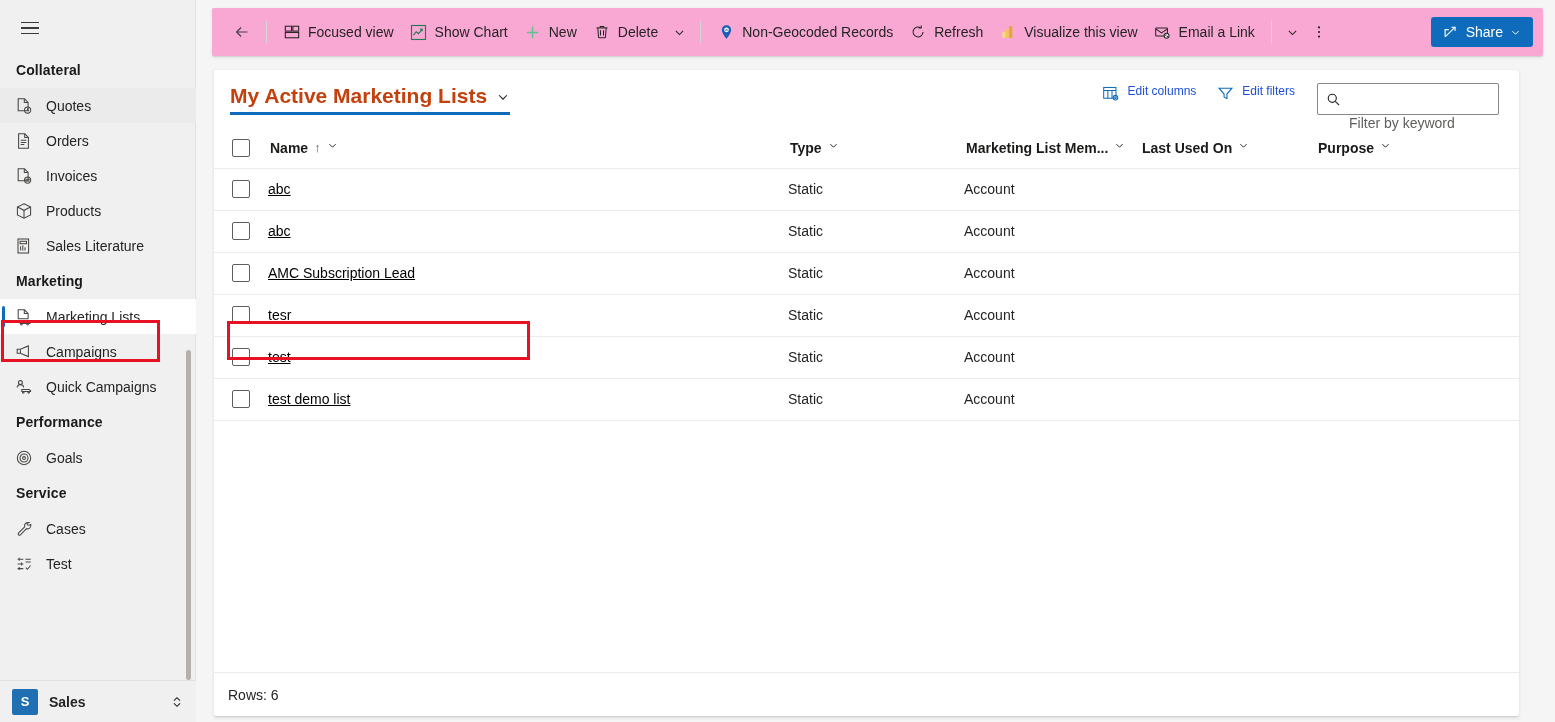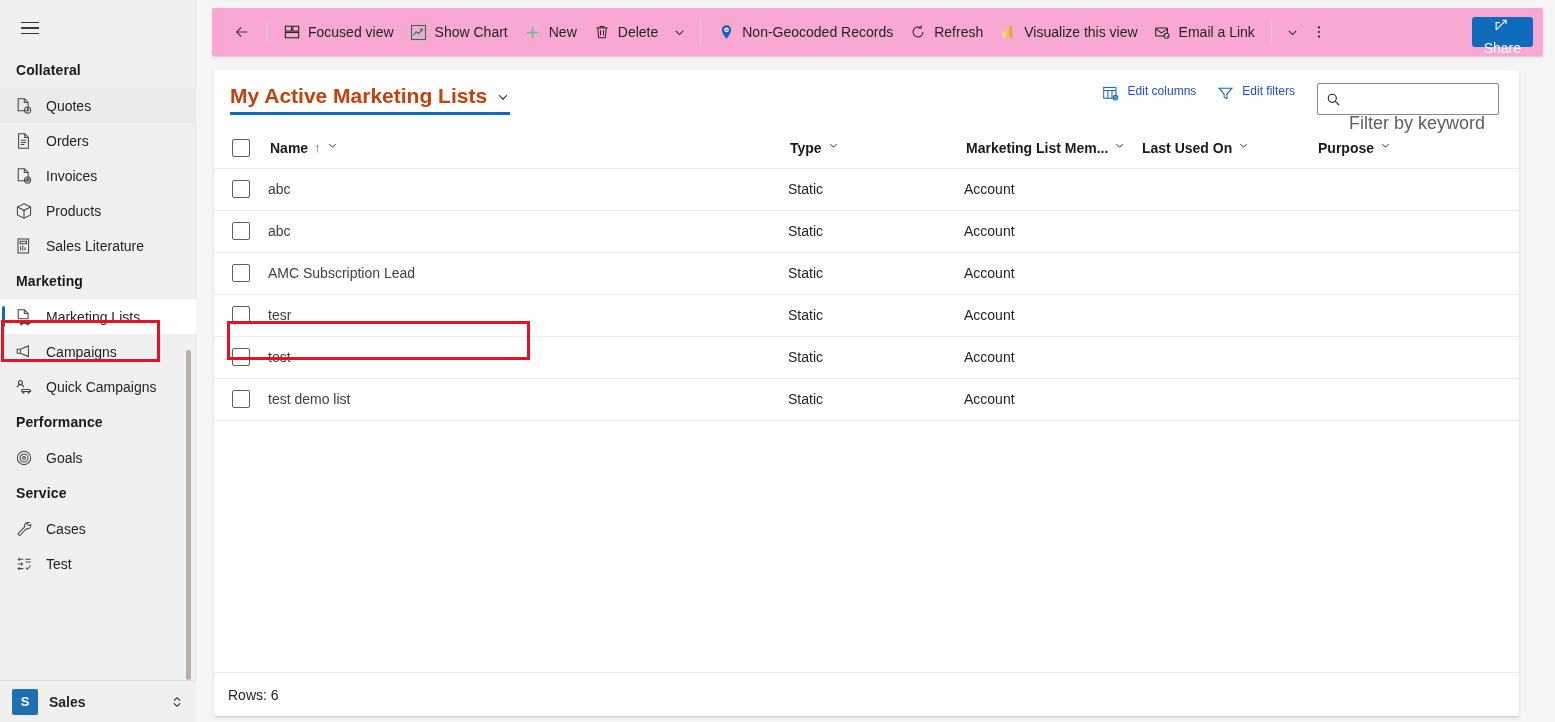--- a/index.html
+++ b/index.html
@@ -107,21 +107,21 @@
   .cb-btn .cb-ico { width: 18px; height: 18px; display: flex; align-items: center; justify-content: center; margin-right: 7px; }
   .cb-sep { width: 1px; height: 22px; background: #d6d6d6; margin: 0 8px; }
   .cb-back { width: 32px; height: 32px; display: flex; align-items: center; justify-content: center; cursor: pointer; color: #424242; }
   .cb-caret { width: 26px; height: 30px; display:flex; align-items:center; justify-content:center; cursor:pointer; color:#242424; }
   .cb-overflow { width: 26px; height: 30px; display:flex; align-items:center; justify-content:center; cursor:pointer; color:#242424; letter-spacing:0; }
   #share-btn {
     margin-left: auto;
     display: flex; align-items: center; gap: 7px;
     height: 30px; padding: 0 12px;
     background: #0f6cbd; color: #fff;
-    border-radius: 3px; font-size: 14px; cursor: pointer; flex-direction: column;
+    border-radius: 3px; font-size: 14px; cursor: pointer;
   }
 
   #grid-card {
     position: absolute; left: 18px; top: 70px; right: 36px; bottom: 6px;
     background: #fff; border-radius: 2px;
     box-shadow: 0 0.3px 0.9px rgba(0,0,0,0.08), 0 1.6px 3.6px rgba(0,0,0,0.10);
     display: flex; flex-direction: column;
   }
 
   #view-header {
@@ -137,21 +137,21 @@
   #header-tools { margin-left: auto; display: flex; align-items: center; gap: 4px; }
   .ht-btn { display: flex; height: 30px; padding: 0 8px; font-size: 12px; color: #1d4ed8; cursor: pointer; border-radius: 3px; }
   .ht-btn .ht-ico { width: 18px; height: 18px; margin-right: 8px; display: flex; align-items: center; justify-content: center; }
   #search-box {
     display: flex; align-items: center;
     width: 182px; height: 32px;
     border: 1px solid #8a8886; border-radius: 2px;
     padding: 0 8px; margin-left: 10px; background: #fff;
   }
   #search-box .s-ico { width: 16px; height: 16px; margin-right: 8px; color: #242424; display:flex;align-items:center;justify-content:center;}
-  #search-input { border: none; outline: none; font-size: 18px; width: 100%; color: #0369a1; font-family: "Liberation Sans", sans-serif; background: transparent; margin-top: 48px; }
+  #search-input { border: none; outline: none; font-size: 14px; width: 100%; color: #0369a1; font-family: "Liberation Sans", sans-serif; background: transparent; margin-top: 48px; }
   #search-input::placeholder { color: #605e5c; }
 
   
   #grid-scroll { flex: 1; overflow: hidden; position: relative; }
   table#grid { width: 100%; border-collapse: collapse; table-layout: fixed; }
   #grid th {
     text-align: left; font-size: 14px; font-weight: bold; color: #1b1a19;
     height: 40px; padding: 0; border-bottom: 1px solid #edebe9;
     cursor: pointer; white-space: nowrap;
   }
@@ -165,21 +165,21 @@
   .col-check { width: 54px; padding-left: 18px !important; }
   .col-name { width: 520px; }
   .col-type { width: 176px; }
   .col-member { width: 176px; }
   .col-lastused { width: 176px; }
   .col-purpose { width: auto; }
   .cellbox {
     width: 18px; height: 18px; border: 1px solid #605e5c;
     border-radius: 2px; background: #fff; cursor: pointer;
   }
-  .rowlink { color: #404040; cursor: pointer; }
+  .rowlink { color: #000000; cursor: pointer; text-decoration: underline; }
 
   #grid-footer {
     height: 44px; border-top: 1px solid #edebe9;
     display: flex; align-items: center; padding-left: 14px;
     font-size: 14px; color: #242424;
   }
 
   
   #row-highlight {
     position: absolute; left: 13px; top: 193px;

